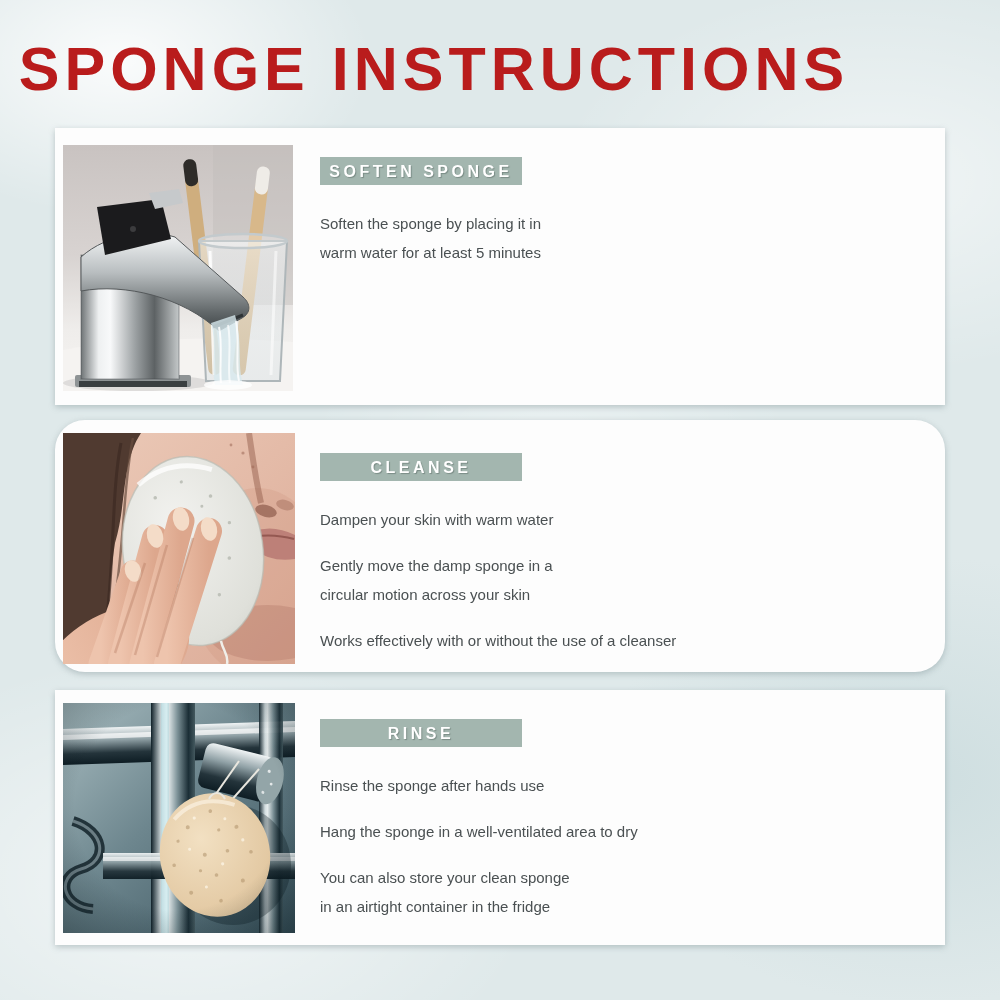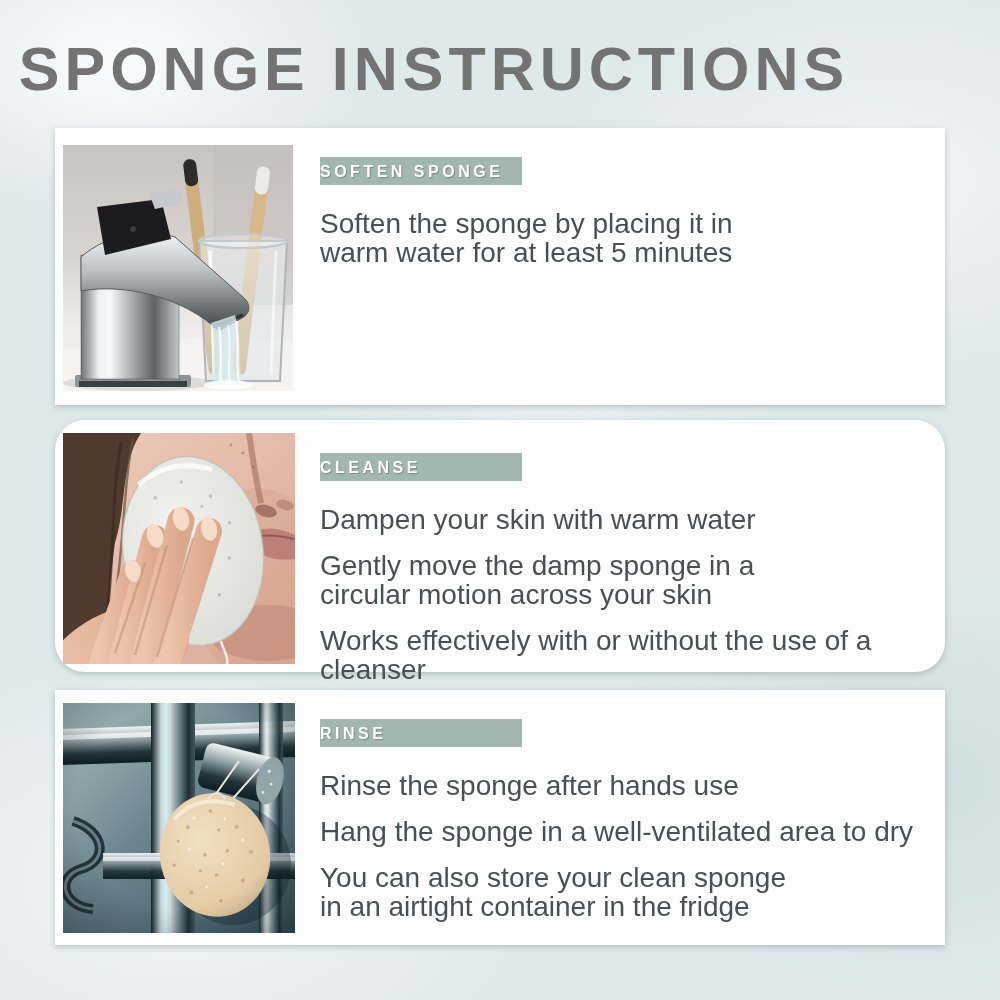--- a/index.html
+++ b/index.html
@@ -10,21 +10,21 @@
       radial-gradient(420px 260px at 12% 6%,  rgba(255,255,255,.85), rgba(255,255,255,0) 60%),
       radial-gradient(500px 300px at 88% 18%, rgba(255,255,255,.55), rgba(255,255,255,0) 65%),
       radial-gradient(600px 380px at 18% 88%, rgba(255,255,255,.60), rgba(255,255,255,0) 60%),
       radial-gradient(460px 320px at 92% 78%, rgba(203,220,222,.85), rgba(203,220,222,0) 70%),
       radial-gradient(350px 250px at 55% 45%, rgba(255,255,255,.35), rgba(255,255,255,0) 70%),
       #dfe9ea;
   }
   .page-title {
     position:absolute; top:34px; left:0; width:868px; margin:0;
     text-align:center; white-space:nowrap;
-    font-size:61px; font-weight:bold; letter-spacing:5px; color:#737373;
+    font-size:61px; font-weight:bold; letter-spacing:5px; color:#b91c1c;
   }
   .card {
     position:absolute; left:55px; width:890px; background:#fdfdfd;
     box-shadow:0 2px 6px rgba(110,130,135,.40);
   }
   .card-soften  { top:128px; height:277px; }
   .card-cleanse { top:420px; height:252px;border-radius:30px; }
   .card-rinse   { top:690px; height:255px; }
 
   .photo { position:absolute; left:8px; overflow:hidden; }
@@ -33,27 +33,27 @@
   .card-rinse   .photo { top:13px; width:232px; height:230px; }
   .photo svg { display:block; width:100%; height:100%; }
 
   .text-col { position:absolute; left:265px; top:0; width:630px; }
   .card-soften  .text-col { padding-top:29px; }
   .card-cleanse .text-col { padding-top:33px; }
   .card-rinse   .text-col { padding-top:29px; }
 
   .badge {
     display:block; width:202px; height:28px; line-height:29px;
-    background:#a3b6af; color:#ffffff; 
+    background:#a3b6af; color:#ffffff; text-align:center;
     font-size:16px; font-weight:bold; letter-spacing:3.5px;
     text-shadow:1px 1px 1px rgba(90,105,100,.55);
     margin:0 0 24px 0;
   }
   .para {
-    font-size:28px; line-height:29px; color:#4a5052;
+    font-size:15px; line-height:29px; color:#4a5052;
     margin:0 0 17px 0; white-space:pre-line;
   }
 </style>
 </head>
 <body>
 
 <h1 class="page-title">SPONGE INSTRUCTIONS</h1>
 
 <section class="card card-soften">
   <div class="photo">

